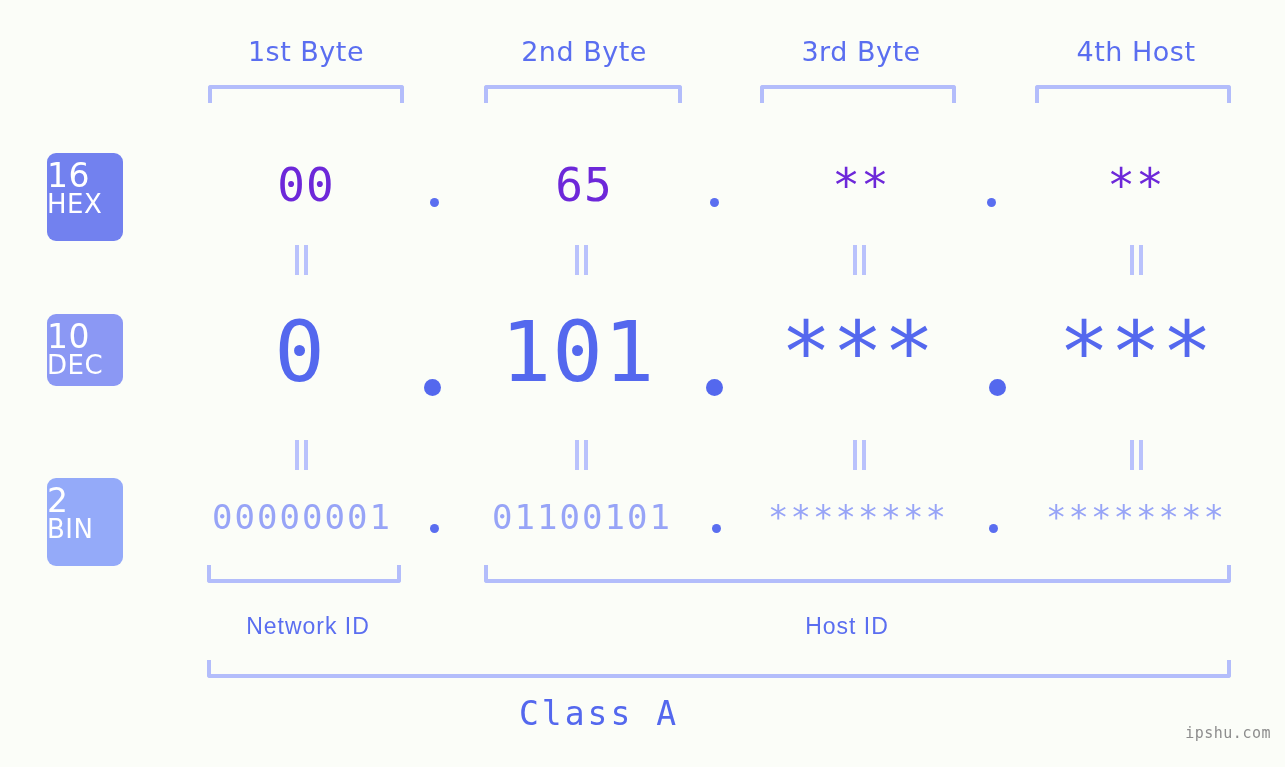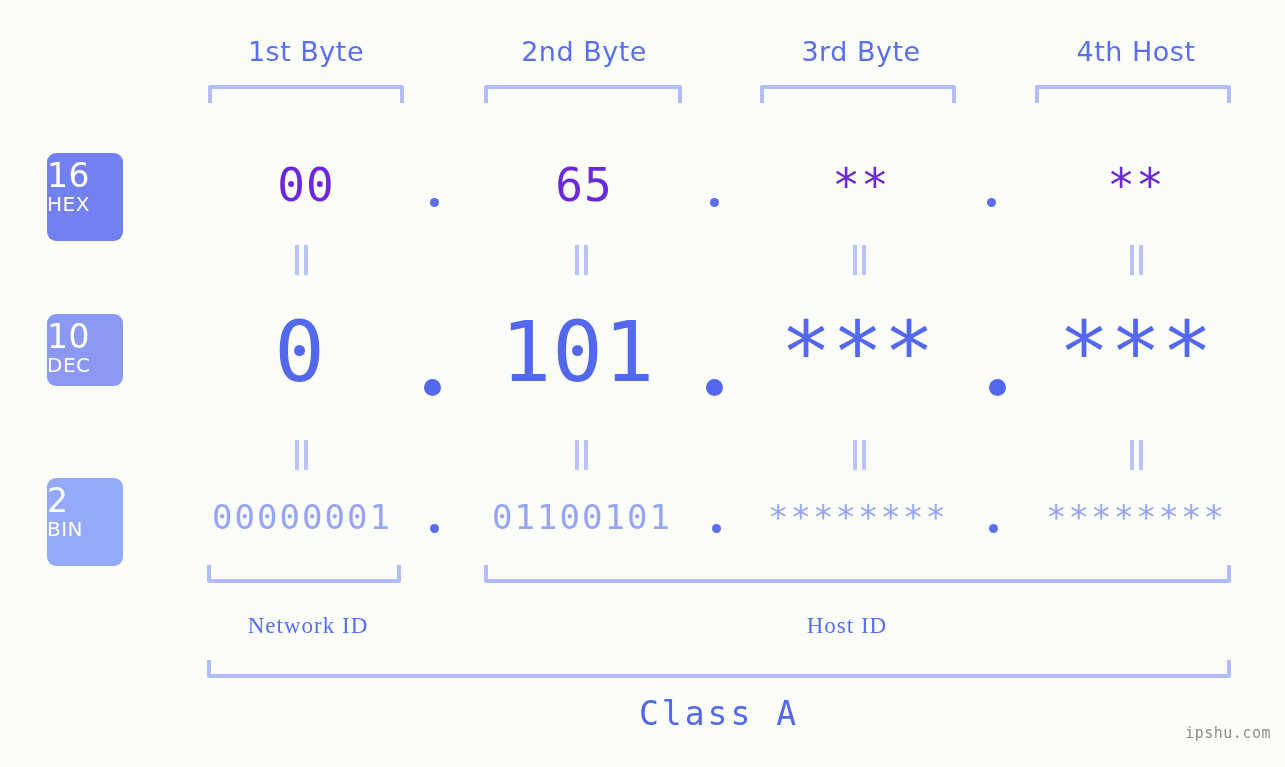--- a/index.html
+++ b/index.html
@@ -68,21 +68,21 @@
   .badge .num {
     display: block;
     font-size: 33px;
     line-height: 34px;
     font-weight: 400;
     padding-top: 6px;
     letter-spacing: 0.5px;
   }
   .badge .nm {
     display: block;
-    font-size: 20px;
+    font-size: 26px;
     line-height: 22px;
     font-weight: 400;
     letter-spacing: 0.5px;
   }
 
   .badge-hex { top: 153px; height: 88px; background: #7281ef; }
   .badge-dec { top: 314px; height: 72px; background: #8b98f4; }
   .badge-bin { top: 478px; height: 88px; background: #94aaf9; }
 
   
@@ -143,29 +143,29 @@
   }
   .eq i:nth-child(1) { left: 3px; }
   .eq i:nth-child(2) { left: 12px; }
   .eq-r1 { top: 245px; }
   .eq-r2 { top: 440px; }
 
   
   .id-label {
     position: absolute;
     text-align: center;
-    font-family: Liberation Serif, serif;
+    font-family: Liberation Sans, sans-serif;
     font-size: 23px;
     color: #5a6ef0;
     letter-spacing: 1px;
     white-space: nowrap;
   }
   .class-label {
     position: absolute;
-    text-align: center;
+    text-align: left;
     font-family: "DejaVu Sans Mono", monospace;
     font-size: 33px;
     color: #5468ee;
     letter-spacing: 3px;
     white-space: nowrap;
   }
 
   
   .watermark {
     position: absolute;

